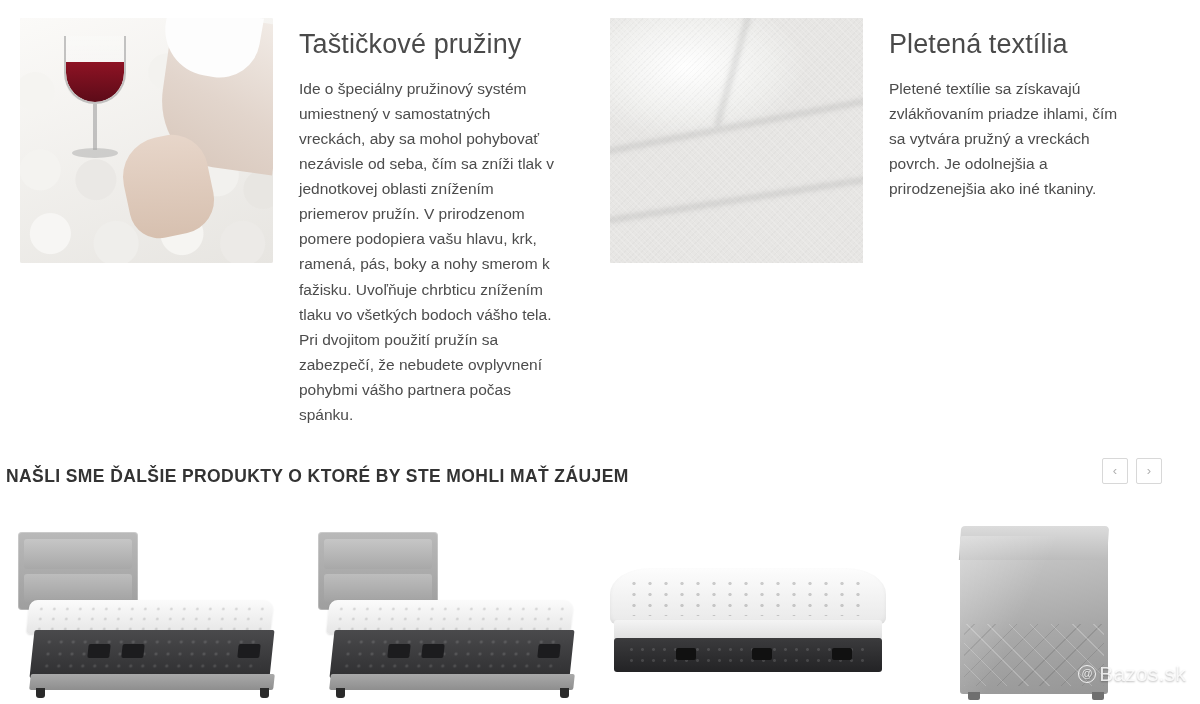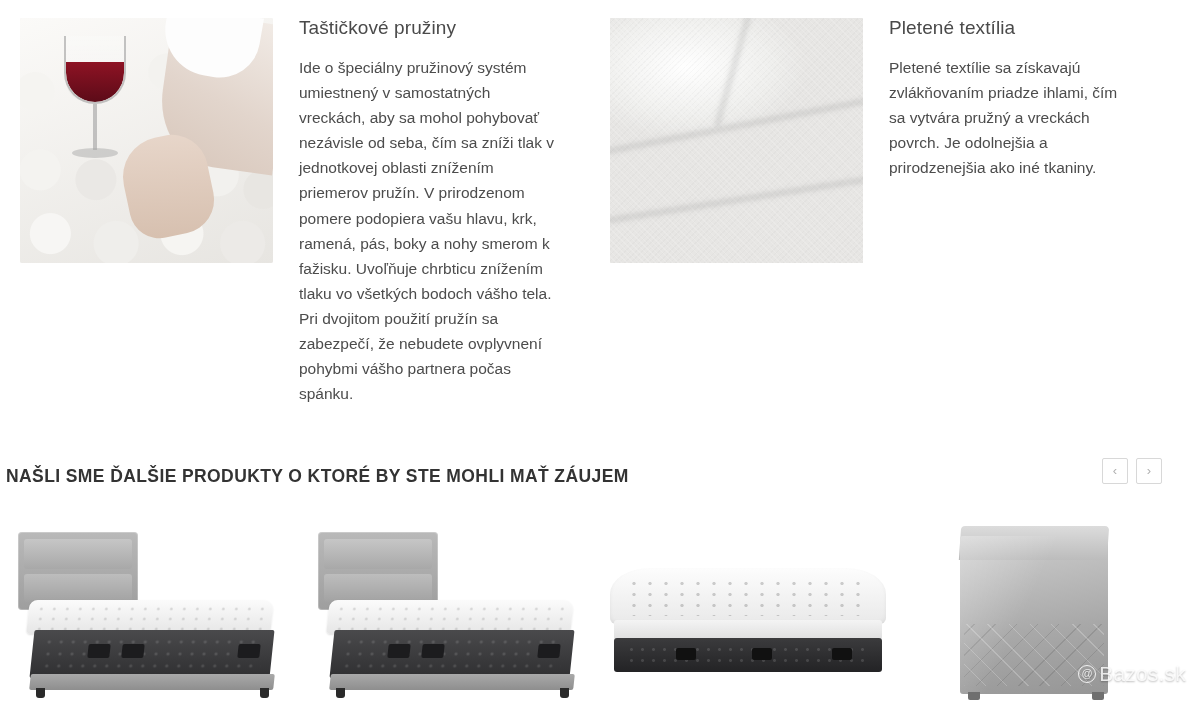--- a/index.html
+++ b/index.html
@@ -42,24 +42,24 @@
     border-radius: 2px;
     overflow: hidden;
     position: relative;
   }
 
   .feature-text {
     padding-left: 26px;
   }
 
   .feature-title {
-    font-size: 19px;
+    font-size: 27px;
     font-weight: 400;
     color: #4a4a4a;
-    margin: 0 0 16px 0;
+    margin: 12px 0 16px 0;
     line-height: 1.1;
     letter-spacing: .1px;
   }
 
   .feature-body {
     font-size: 15.5px;
     line-height: 1.62;
     color: #4c4c4c;
     margin: 0;
     font-weight: 400;
@@ -525,21 +525,21 @@
 
     <div class="feature-col col-b">
       <div class="feature-img img-textile">
         <div class="tex-base"></div>
         <div class="tex-grain"></div>
         <div class="tex-seam s1"></div>
         <div class="tex-seam s2"></div>
         <div class="tex-seam s3"></div>
       </div>
       <div class="feature-text">
-        <h2 class="feature-title">Pletené textília</h2>
+        <h2 class="feature-title">Pletená textília</h2>
         <p class="feature-body">Pletené textílie sa získavajú zvlákňovaním priadze ihlami, čím sa vytvára pružný a vreckách povrch. Je odolnejšia a prirodzenejšia ako iné tkaniny.</p>
       </div>
     </div>
 
   </section>
 
   <div class="related-head">
     <h3 class="related-title">NAŠLI SME ĎALŠIE PRODUKTY O KTORÉ BY STE MOHLI MAŤ ZÁUJEM</h3>
     <div class="carousel-nav">
       <button class="nav-btn">‹</button>

